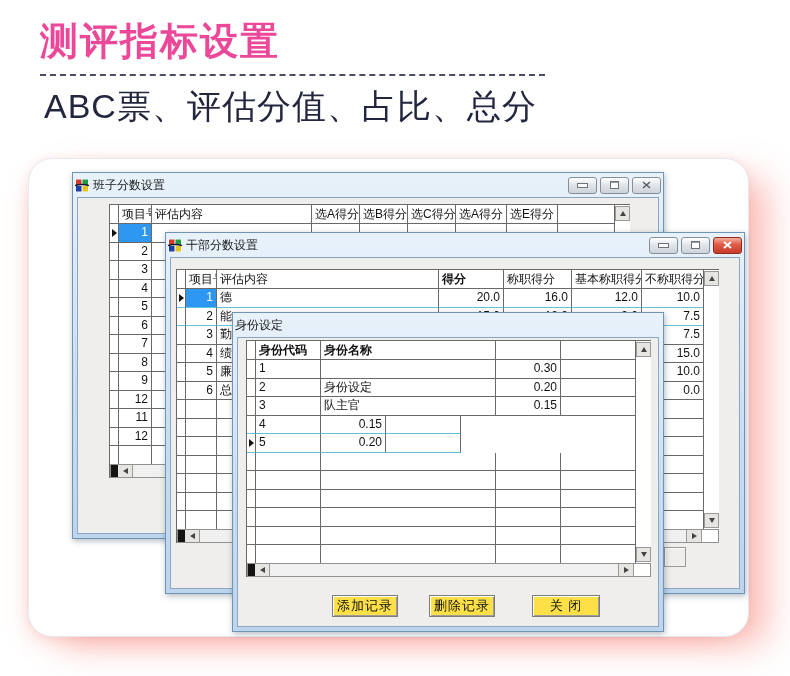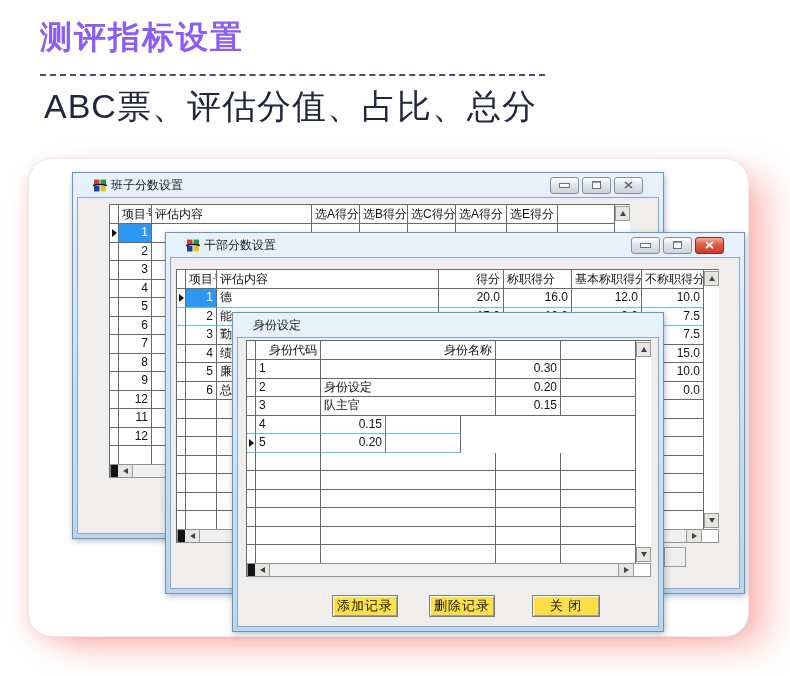--- a/index.html
+++ b/index.html
@@ -1,34 +1,34 @@
 <!DOCTYPE html>
 <html><head>
 <meta charset="utf-8">
 <style>
   html,body{margin:0;padding:0;background:#fff;}
   body{font-family:"Liberation Sans","DejaVu Sans",sans-serif;}
   #stage{position:relative;width:790px;height:676px;background:#fff;overflow:hidden;}
 
   
-  .pg-title{position:absolute;left:40px;top:16px;font-size:32px;font-weight:800;color:#8b5cf6;letter-spacing:2px;}
+  .pg-title{position:absolute;left:40px;top:16px;font-size:38px;font-weight:800;color:#ec4899;letter-spacing:2px;}
   .dashed{position:absolute;left:40px;top:74px;width:505px;border-top:2px dashed #4a4d66;}
   .pg-sub{position:absolute;left:44px;top:84px;font-size:34px;color:#23263f;letter-spacing:1px;}
 
   
   .card{position:absolute;left:28px;top:158px;width:719px;height:477px;background:#fff;
         border:1px solid #e6e9f0;border-radius:24px;
         box-shadow:24px 14px 34px -6px rgba(247,122,110,.50),
                    -10px 12px 26px -14px rgba(247,122,110,.38),
                    0 0 10px rgba(247,130,120,.15);}
 
   
   .win{position:absolute;background:linear-gradient(#e8f2fb,#c7dcf1 60%,#bdd5ec);
        border:1px solid #6f94b5;box-shadow:1px 2px 6px rgba(40,60,80,.35);}
-  .tbar{position:absolute;left:0;right:0;top:0;height:24px;display:flex;align-items:center;gap:4px;padding:0 20px;box-sizing:border-box;}
+  .tbar{position:absolute;left:0;right:0;top:0;height:24px;display:flex;align-items:center;gap:4px;padding:0 2px;box-sizing:border-box;}
   .wicon{width:14px;height:13px;flex:none;display:block;}
   .wtitle{font-size:12px;color:#1a1a1a;white-space:nowrap;}
   .wbtns{margin-left:auto;display:flex;gap:3px;}
   .wb{width:27px;height:15px;border:1px solid #868e97;border-radius:3px;
       background:linear-gradient(#ffffff,#e2e6ea 45%,#ccd3da);display:flex;align-items:center;justify-content:center;}
   .wb.red{background:linear-gradient(#f2b2a0,#e2604b 40%,#c63a28);border-color:#8f2a1d;}
   .g-min{width:9px;height:3px;background:#fbfbfb;border:1px solid #6d737a;}
   .g-max{width:7px;height:6px;border:1px solid #6d737a;background:#fdfdfd;box-shadow:inset 0 1px 0 #9aa0a6;}
   .client{position:absolute;left:4px;right:4px;top:24px;bottom:4px;background:#efeeec;border:1px solid #8aa8c5;}
 
@@ -37,21 +37,21 @@
   #win-shenfen{left:232px;top:312px;width:430px;height:318px;z-index:3;}
 
   
   .grid{position:absolute;background:#fff;border-top:1px solid #696969;border-left:1px solid #696969;box-sizing:border-box;}
   .gr{display:flex;height:18.5px;}
   .gr.gh{height:19px;}
   .gc{flex:none;box-sizing:border-box;border-right:1px solid #696969;border-bottom:1px solid #696969;
       font-size:12px;line-height:17px;padding:0 3px;white-space:nowrap;overflow:hidden;background:#fff;color:#111;}
   .gh .gc{line-height:18px;}
   .num,.val{text-align:right;}
-  .center{text-align:right;}
+  .center{text-align:left;font-weight:bold;}
   .selc{padding:0;display:flex;align-items:center;justify-content:center;}
   .rmark{display:none;}
   .gr.is-sel .rmark{display:block;width:0;height:0;border-top:4px solid transparent;border-bottom:4px solid transparent;border-left:5px solid #101010;}
   .gr.cyan .gc{border-bottom-color:#62c4da;}
   #grid-banzi .gr.is-sel .hl,#grid-ganbu .gr.is-sel .hl,#grid-shenfen .gr.is-sel .hl{background:#2e97f2;color:#fff;}
 
   
   #grid-banzi{left:31px;top:6px;width:521px;height:274px;}
   #grid-banzi .c1{width:9px}#grid-banzi .c2{width:33px}#grid-banzi .c3{width:160px}
   #grid-banzi .c4,#grid-banzi .c5,#grid-banzi .c6{width:48px}

